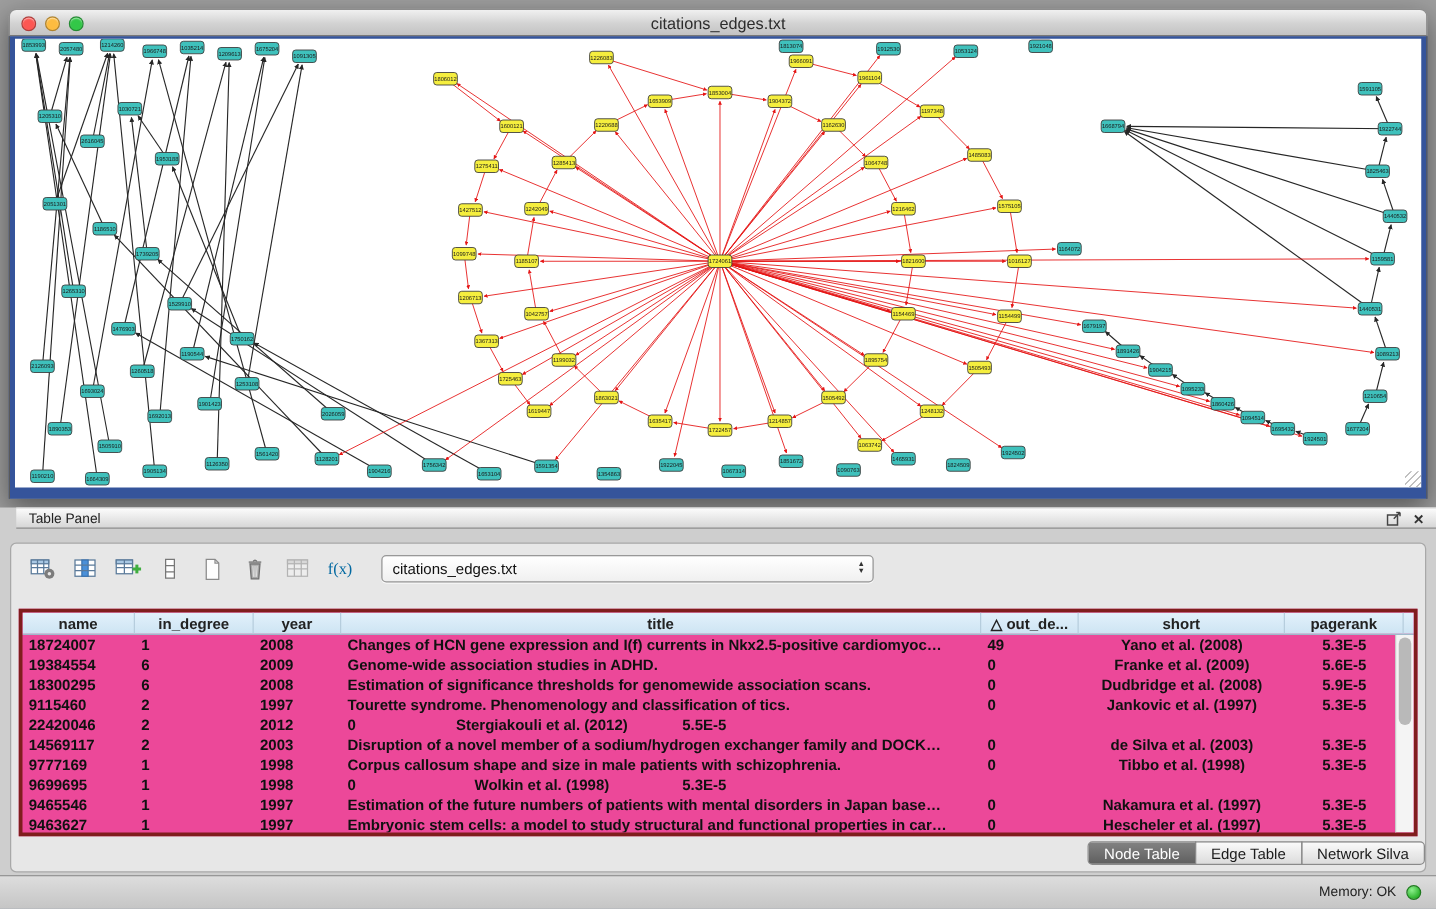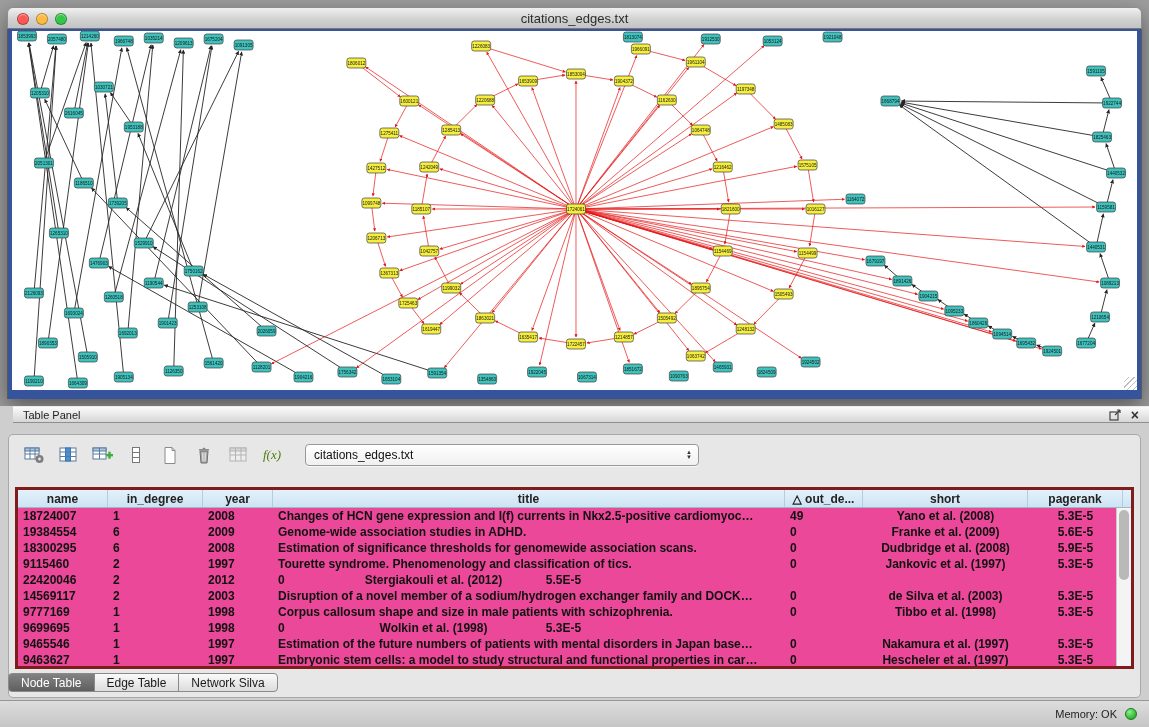--- a/index.html
+++ b/index.html
@@ -30,42 +30,42 @@
   .ph-icons { margin-left:auto; display:flex; align-items:center; gap:10px; }
   .float-ic svg { display:block; }
   .close-ic { font-size:14px; font-weight:bold; color:#333; line-height:12px; cursor:default; }
   .panel-body { position:absolute; top:18px; left:0; right:0; height:276px; }
   .panel-inner { position:absolute; top:10px; left:8px; right:8px; bottom:2px;
     background:#e7e7e7; border:1px solid #a8a8a8; border-radius:5px; }
 
   .toolbar { display:flex; align-items:center; gap:4px; padding:7px 10px 4px 10px; }
   .tbtn { width:30px; height:26px; background:transparent; border:none; display:flex;
     align-items:center; justify-content:center; }
-  .fx-label { font-family:"Liberation Serif", serif; font-style:italic; font-size:13px; color:#4d7c0f; }
+  .fx-label { font-family:"Liberation Serif", serif; font-size:13px; color:#0369a1; }
   .dropdown { margin-left:14px; width:394px; height:22px; background:linear-gradient(#ffffff,#f0f0f0);
     border:1px solid #989898; border-radius:4px; display:flex; align-items:center;
     font-size:12px; color:#111; padding-left:8px; box-shadow:0 1px 0 rgba(255,255,255,.7); }
   .dd-arrows { margin-left:auto; padding:0 6px; display:flex; flex-direction:column;
     font-size:6px; line-height:5px; color:#333; }
 
   .grid { position:absolute; top:52px; left:6px; right:6px; height:182px; background:#ec4899;
     border:3px solid #7f1d1d; overflow:hidden;font-weight:bold; }
   .thead { display:flex; height:18px; background:linear-gradient(#e3f1fb,#cde4f3);
     border-bottom:1px solid #9fb9cb; font-size:12px; color:#222; }
   .th { display:flex; align-items:center; justify-content:center; border-right:1px solid #b6cddd;
     white-space:nowrap; overflow:hidden; }
   .tbody { position:absolute; top:18px; left:0; right:15px; bottom:0; overflow:hidden; }
   .tr { display:flex; height:16px; line-height:16px; font-size:12px; color:#111; }
   .td { padding-left:5px; white-space:nowrap; overflow:hidden; flex-shrink:0; }
   .td.c5, .td.c6 { text-align:center; padding-left:0; }
   .vscroll { position:absolute; top:18px; right:0; bottom:0; width:15px; background:#f4f4f4;
     border-left:1px solid #c9c9c9; }
   .thumb { position:absolute; top:2px; left:2px; width:10px; height:70px; border-radius:5px; background:#b9b9b9; }
 
-  .tabs { position:absolute; bottom:5px; left:0; right:0; display:flex; justify-content:flex-start; }
+  .tabs { position:absolute; bottom:5px; left:0; right:0; display:flex; justify-content:flex-end; }
   .tab { height:19px; padding:0 12px; display:flex; align-items:center; font-size:12px;
     color:#1b1b1b; background:linear-gradient(#fafafa,#dcdcdc); border:1px solid #8a8a8a; margin-left:-1px; }
   .tab:first-child { border-radius:4px 0 0 4px; }
   .tab:last-child { border-radius:0 4px 4px 0; }
   .tab.active { background:linear-gradient(#828282,#5f5f5f); color:#ffffff; }
 
   .statusbar { position:absolute; bottom:0; left:0; right:0; height:27px;
     background:linear-gradient(#dddddd,#c5c5c5); border-top:1px solid #979797; }
   .mem { position:absolute; right:32px; top:7px; font-size:11px; color:#222; }
   .memdot { position:absolute; right:12px; top:7px; width:12px; height:12px; border-radius:50%;

